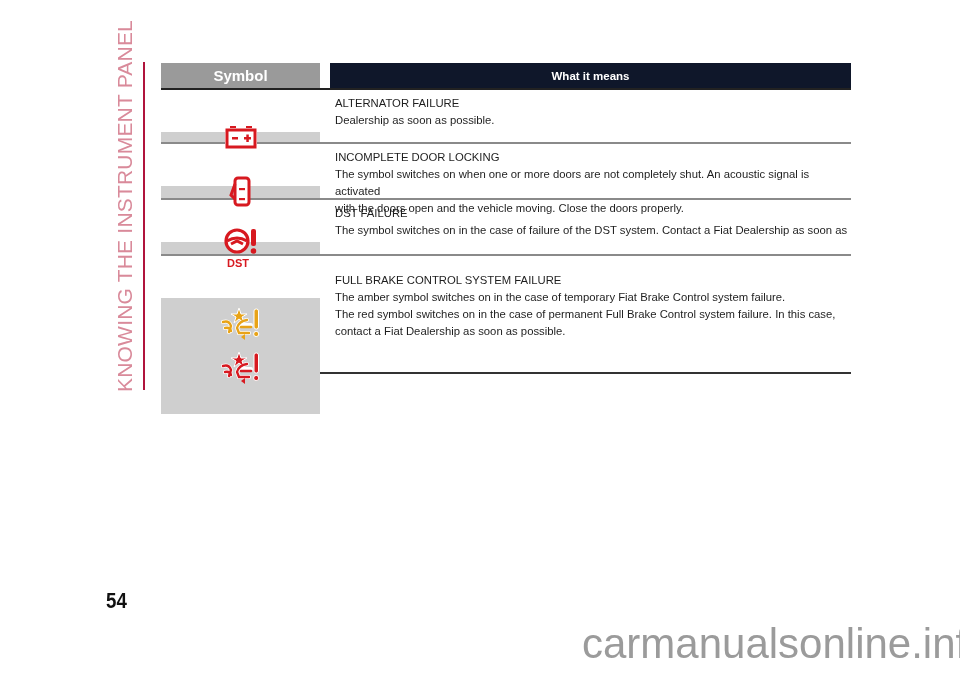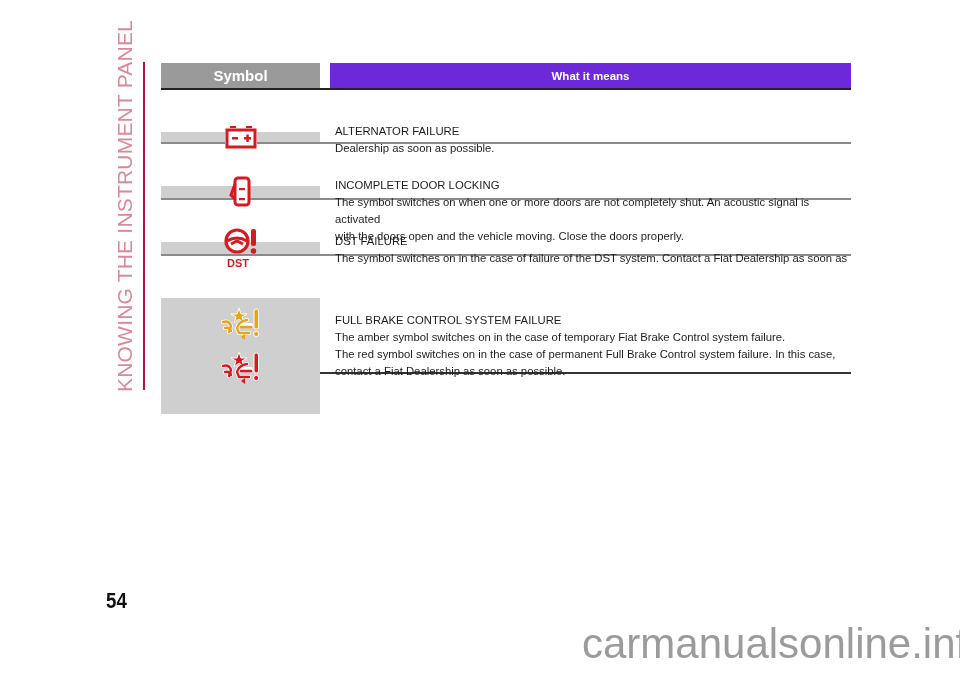--- a/index.html
+++ b/index.html
@@ -25,31 +25,31 @@
     font-family: "Liberation Sans", sans-serif; letter-spacing:0px;
   }
   .tbl { position:absolute; left:161px; top:63px; width:690px; }
   .hdr { display:flex; height:25px; }
   .hdr .c1 {
     width:159px; background:#9a9a9a; color:#fff; font-weight:bold; font-size:15px;
     display:flex; align-items:center; justify-content:center;
   }
   .hdr .gap { width:10px; background:#fff; }
   .hdr .c2 {
-    flex:1; background:#6d28d9; color:#fff; font-weight:bold; font-size:11.5px;
+    flex:1; background:#0f172a; color:#fff; font-weight:bold; font-size:11.5px;
     display:flex; align-items:center; justify-content:center;
   }
   .hdr-line { height:2px; background:#222; }
   .row { display:flex; position:relative; }
   .row .c1 {
     width:159px; background:#cfcfcf; display:flex; flex-direction:column;
     align-items:center; justify-content:center;margin-top:42px;
   }
   .row .c2 {
-    flex:1; padding:5px 0 0 15px; font-size:11.3px; line-height:17px; color:#1e1e1e;margin-top:28px;
+    flex:1; padding:5px 0 0 15px; font-size:11.3px; line-height:17px; color:#1e1e1e;
   }
   .sep { height:2px; background:#8a8a8a; }
   .sep-last { height:2px; background:#333; }
   .ttl { display:block; }
   .body-line { display:block; }
   svg { display:block; }
 </style>
 </head>
 <body>
 
@@ -160,21 +160,21 @@
               <path d="M4 22 Q9 21 10 25"></path>
             <path d="M26 14 Q18 15 16 22 L18 27 L28 27"></path>
               <path d="M30 21 L20 21"></path>
           </g>
           <polygon points="20,31 24,28 24,34" fill="#d71920"></polygon>
           <rect x="33" y="3" width="4.5" height="20" rx="2" fill="#d71920" stroke="#fff" stroke-width="1"></rect>
           <circle cx="35.2" cy="28" r="2.6" fill="#d71920" stroke="#fff" stroke-width="1"></circle>
         </svg>
       </span>
     </div>
-    <div class="c2" style="padding-top:28px;">
+    <div class="c2" style="padding-top:16px;">
       <span class="ttl">FULL BRAKE CONTROL SYSTEM FAILURE</span>
       <span class="body-line">The amber symbol switches on in the case of temporary Fiat Brake Control system failure.</span>
       <span class="body-line">The red symbol switches on in the case of permanent Full Brake Control system failure. In this case,</span>
       <span class="body-line">contact a Fiat Dealership as soon as possible.</span>
     </div>
   </div>
   <div class="sep-last"></div>
 </div>
 
 <div class="page-num">54</div>

